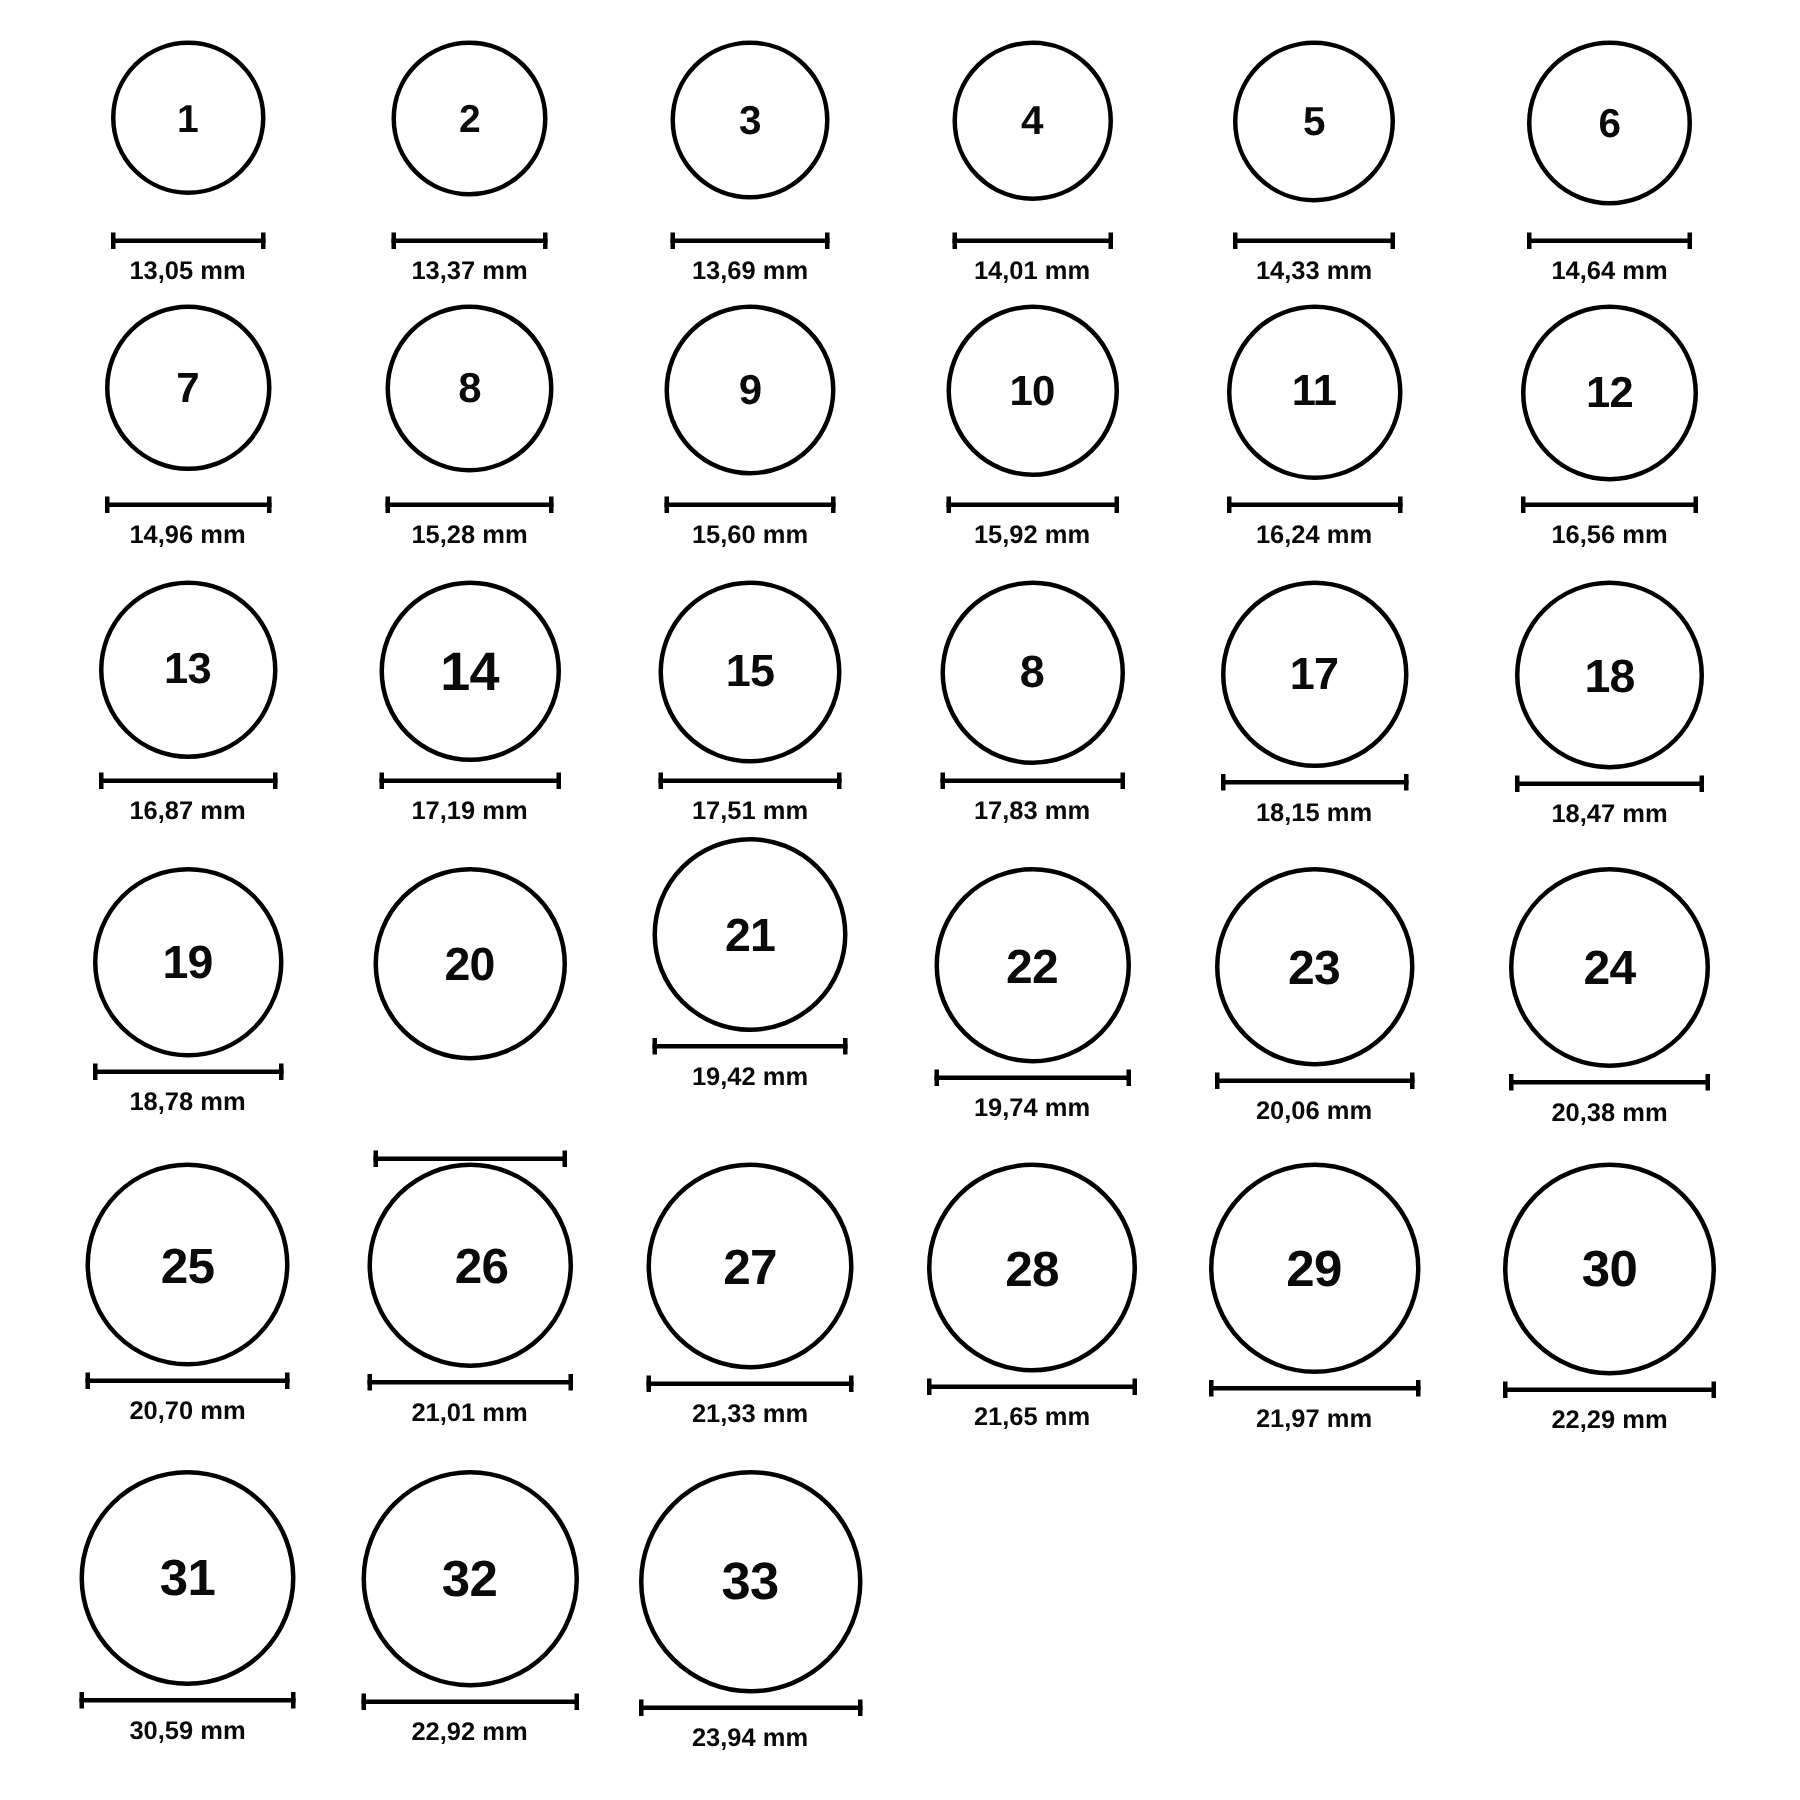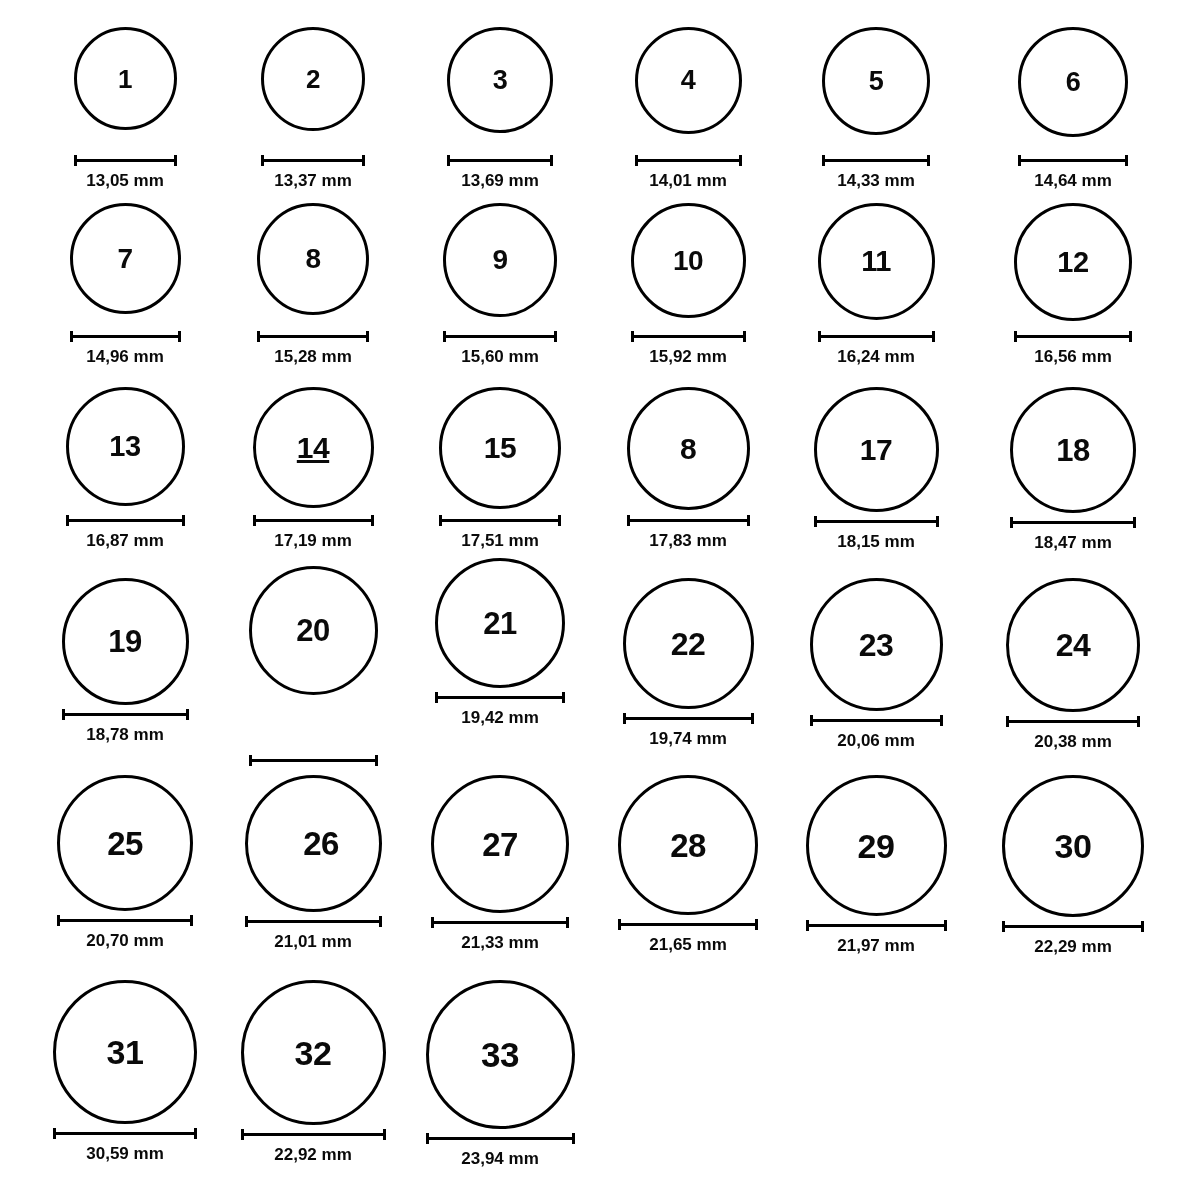--- a/index.html
+++ b/index.html
@@ -227,21 +227,21 @@
       <div style="height: 9px;"></div>
       <div class="dim" style="width: 119px;">
         <div class="dim-line"></div>
         <div class="dim-cap left"></div>
         <div class="dim-cap right"></div>
       </div>
       <div class="mm">16,87 mm</div>
     </div>
     <div class="cell" style="position: absolute; left: 238px; top: 387px; width: 150px;">
       <div class="ring" style="width: 121px; height: 121px;">
-        <div class="ring-label" style="font-size: 30px; text-decoration: underline;">14</div>
+        <div class="ring-label" style="font-size: 36px;">14</div>
       </div>
       <div style="height: 7px;"></div>
       <div class="dim" style="width: 121px;">
         <div class="dim-line"></div>
         <div class="dim-cap left"></div>
         <div class="dim-cap right"></div>
       </div>
       <div class="mm">17,19 mm</div>
     </div>
     <div class="cell" style="position: absolute; left: 425px; top: 387px; width: 150px;">
@@ -297,21 +297,21 @@
         <div class="ring-label" style="font-size: 31px;">19</div>
       </div>
       <div style="height: 4px;"></div>
       <div class="dim" style="width: 127px;">
         <div class="dim-line"></div>
         <div class="dim-cap left"></div>
         <div class="dim-cap right"></div>
       </div>
       <div class="mm">18,78 mm</div>
     </div>
-    <div class="cell" style="position: absolute; left: 238px; top: 566px; width: 150px; gap: 28px;">
+    <div class="cell" style="position: absolute; left: 238px; top: 578px; width: 150px; gap: 28px;">
       <div class="ring" style="width: 129px; height: 129px;">
         <div class="ring-label" style="font-size: 31px;">20</div>
       </div>
       <div style="height: 4px;"></div>
       <div class="dim" style="width: 129px;">
         <div class="dim-line"></div>
         <div class="dim-cap left"></div>
         <div class="dim-cap right"></div>
       </div>
       <div class="mm">19,10 mm</div>

